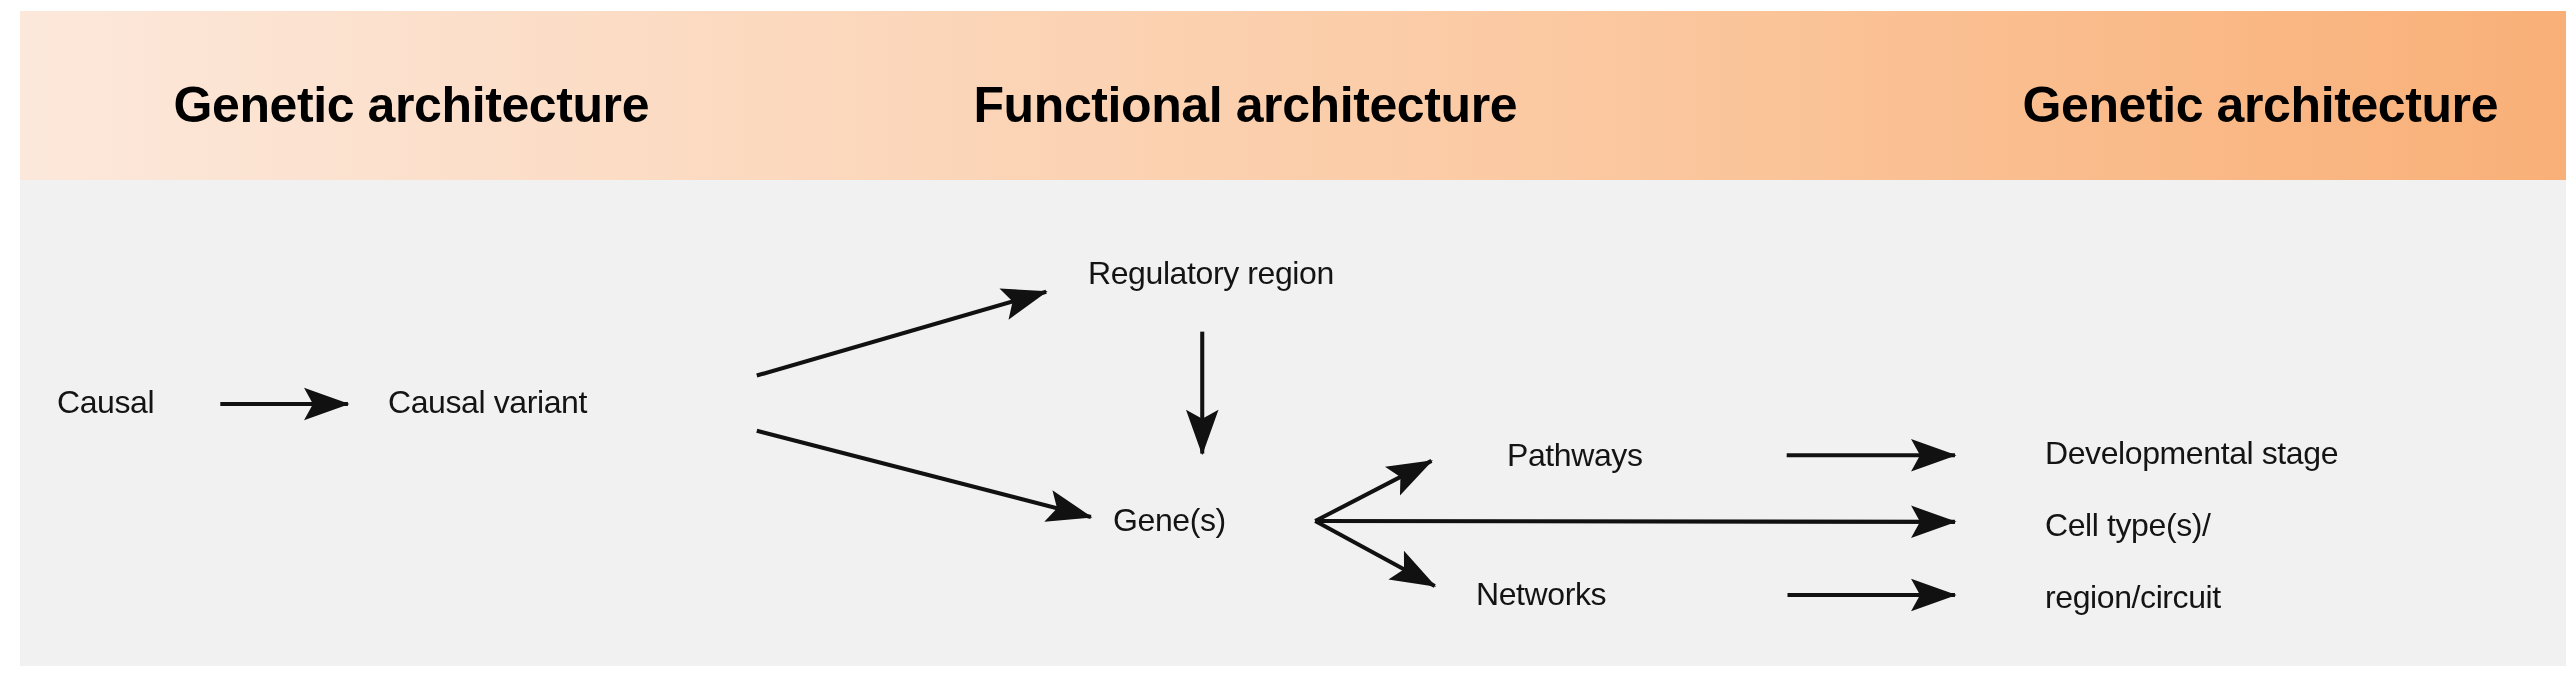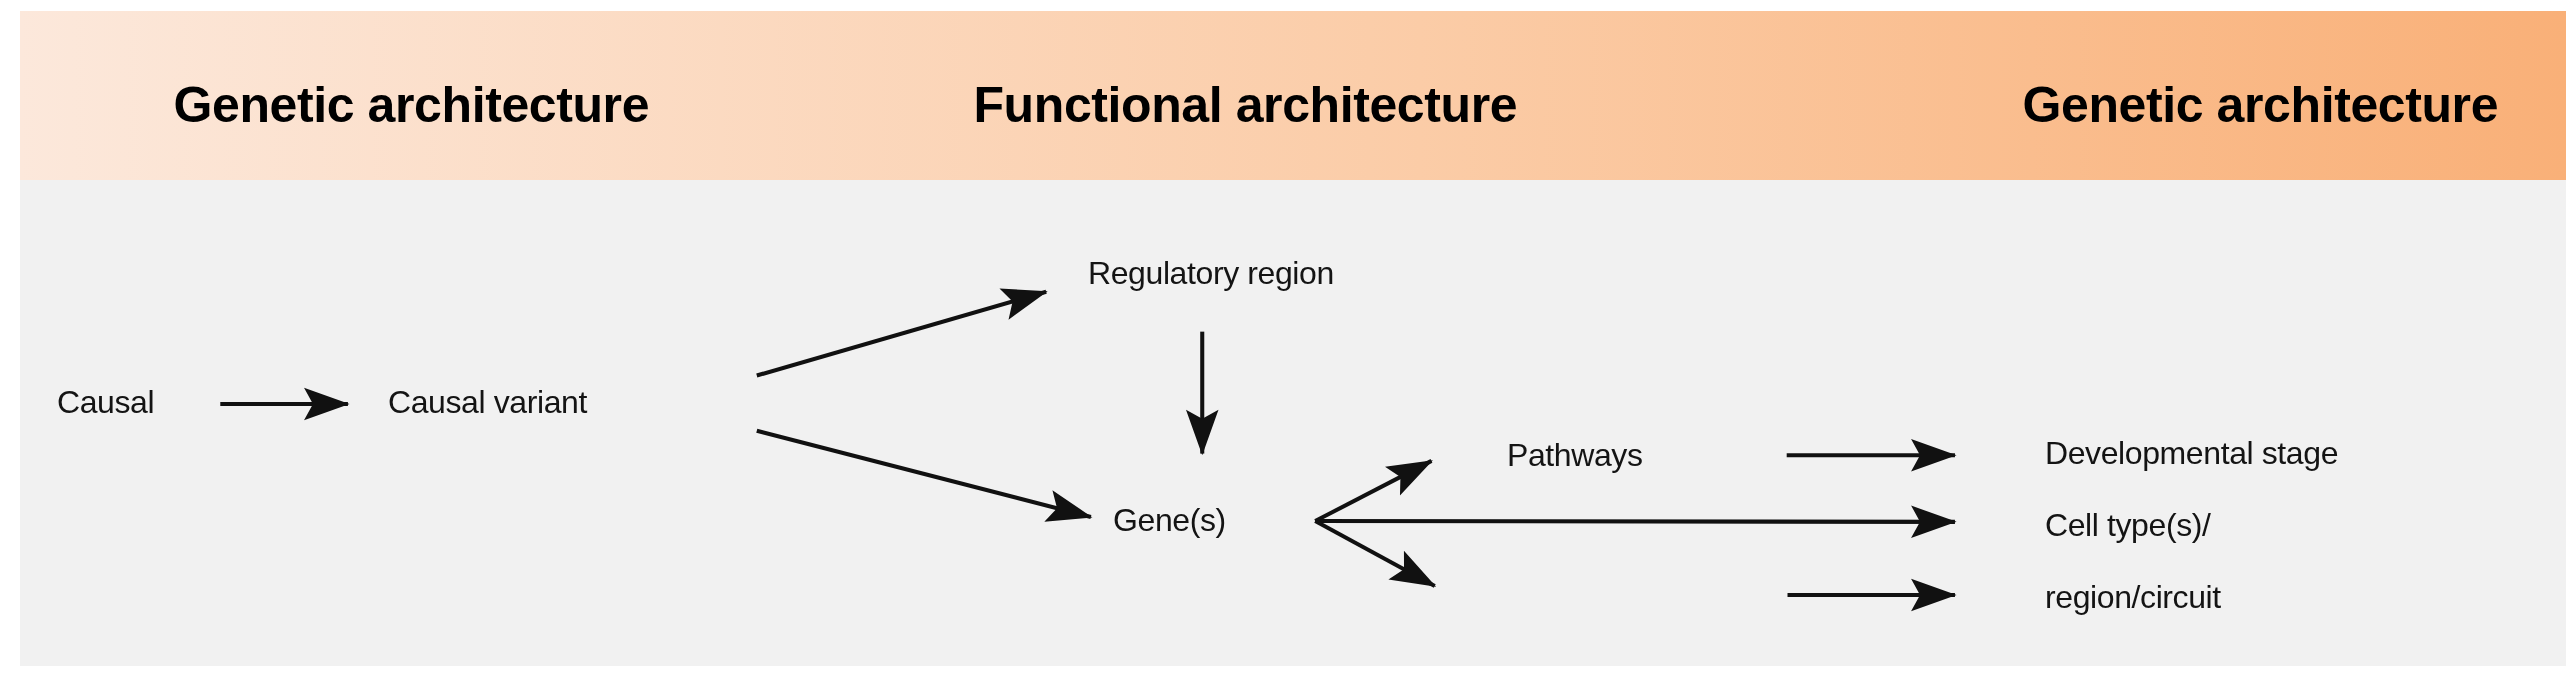--- a/index.html
+++ b/index.html
@@ -89,20 +89,21 @@
       <line x1="1617" y1="641" x2="1764" y2="721" stroke="#111111" stroke-width="5" marker-end="url(#ah)"></line>
       <line x1="2197" y1="560" x2="2404" y2="560" stroke="#111111" stroke-width="5" marker-end="url(#ah)"></line>
       <line x1="2198" y1="732" x2="2404" y2="732" stroke="#111111" stroke-width="5" marker-end="url(#ah)"></line>
     </svg>
 
     <div class="node n-locus">Causal</div>
     <div class="node n-causal">Causal variant</div>
     <div class="node n-regulatory">Regulatory region</div>
     <div class="node n-genes">Gene(s)</div>
     <div class="node n-pathways">Pathways</div>
+    <div class="node n-networks">Networks</div>
 
     <div class="node n-cellblock">
       <div>Developmental stage</div>
       <div>Cell type(s)/</div>
       <div>region/circuit</div>
     </div>
   </div>
 
 </div>
 

